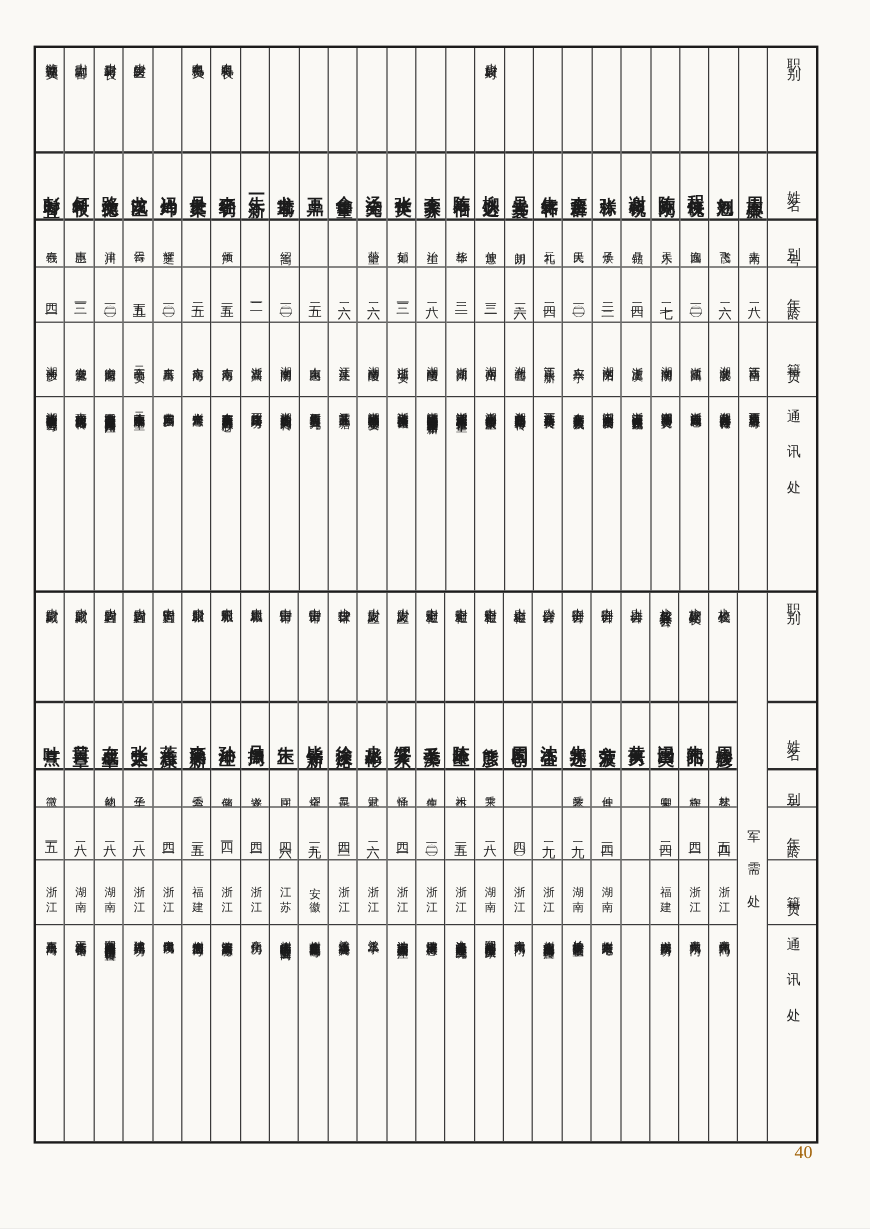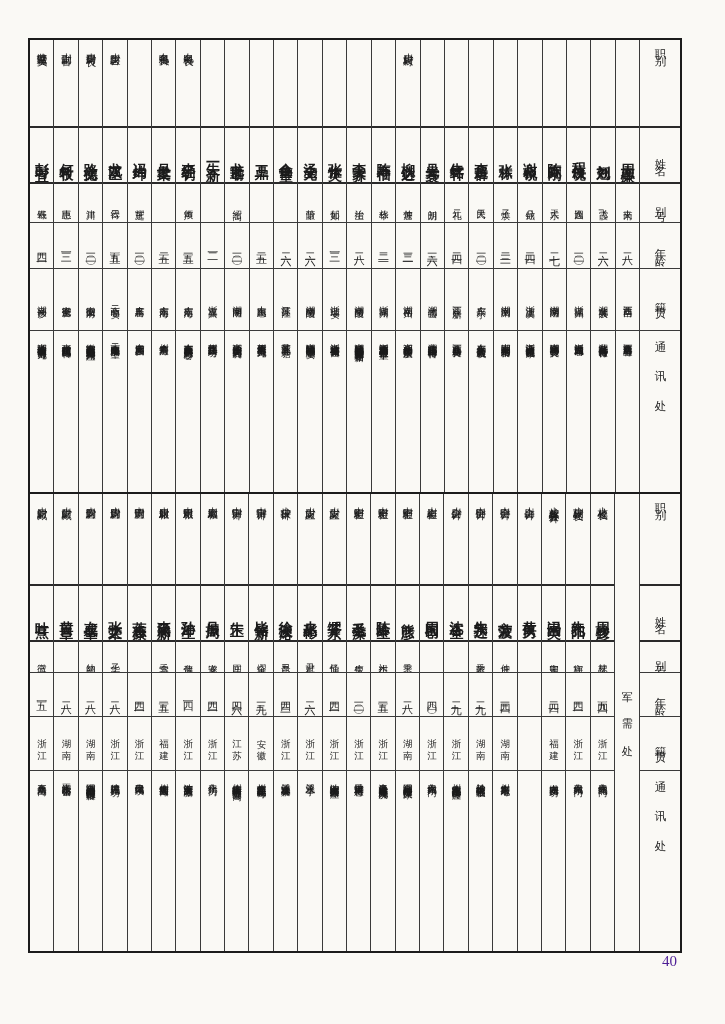--- a/index.html
+++ b/index.html
@@ -49,21 +49,21 @@
   .vt-addr{font-size:9.5px;height:100%;padding:5px 0;box-sizing:border-box;letter-spacing:0.5px;}
 
   .divider-cell{height:100%;border-top:none;}
   .vt-divider{font-size:11px;letter-spacing:2.4em;}
 
   .vt-label{font-size:11.5px;letter-spacing:0.55em;}
   .vt-label-wide{letter-spacing:2.6em;}
 
   .page-number{
     position:absolute;left:662px;top:953px;font-size:15px;
-    font-family:"Liberation Serif","DejaVu Serif",serif;color:#4c1d95;
+    font-family:"Liberation Serif","DejaVu Serif",serif;color:#a16207;
   }
 </style>
 </head>
 <body>
 
 <div class="page">
   <div class="sheet">
     <div class="section sec-top" id="section-top">
         <div class="col person-col">
           <div class="cell r-title">

